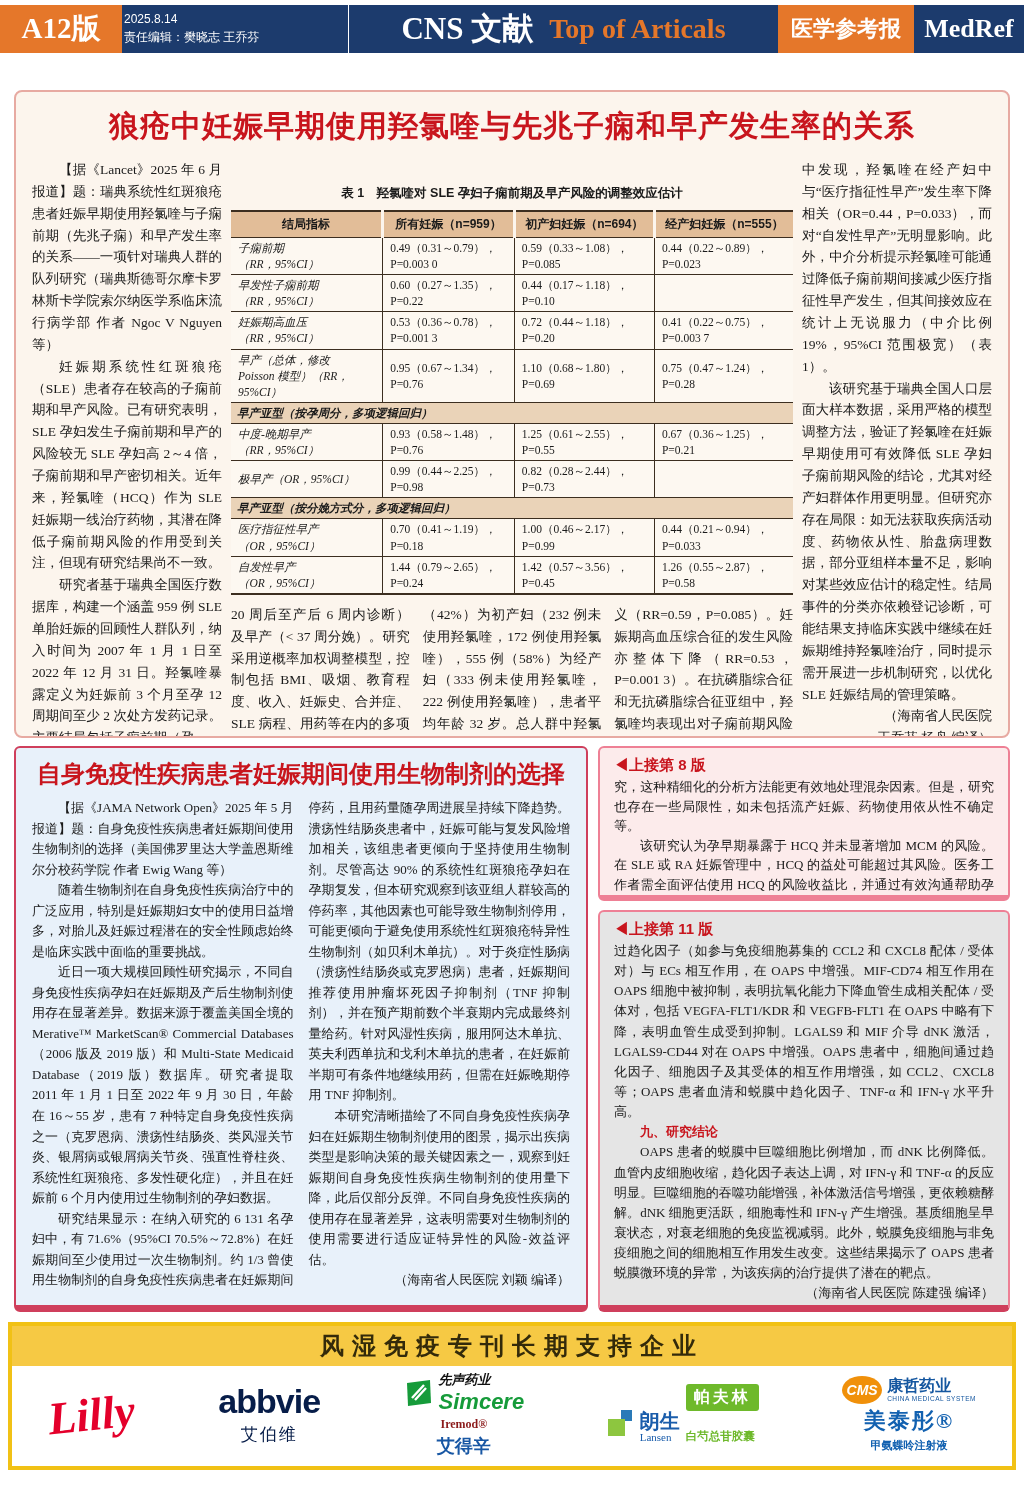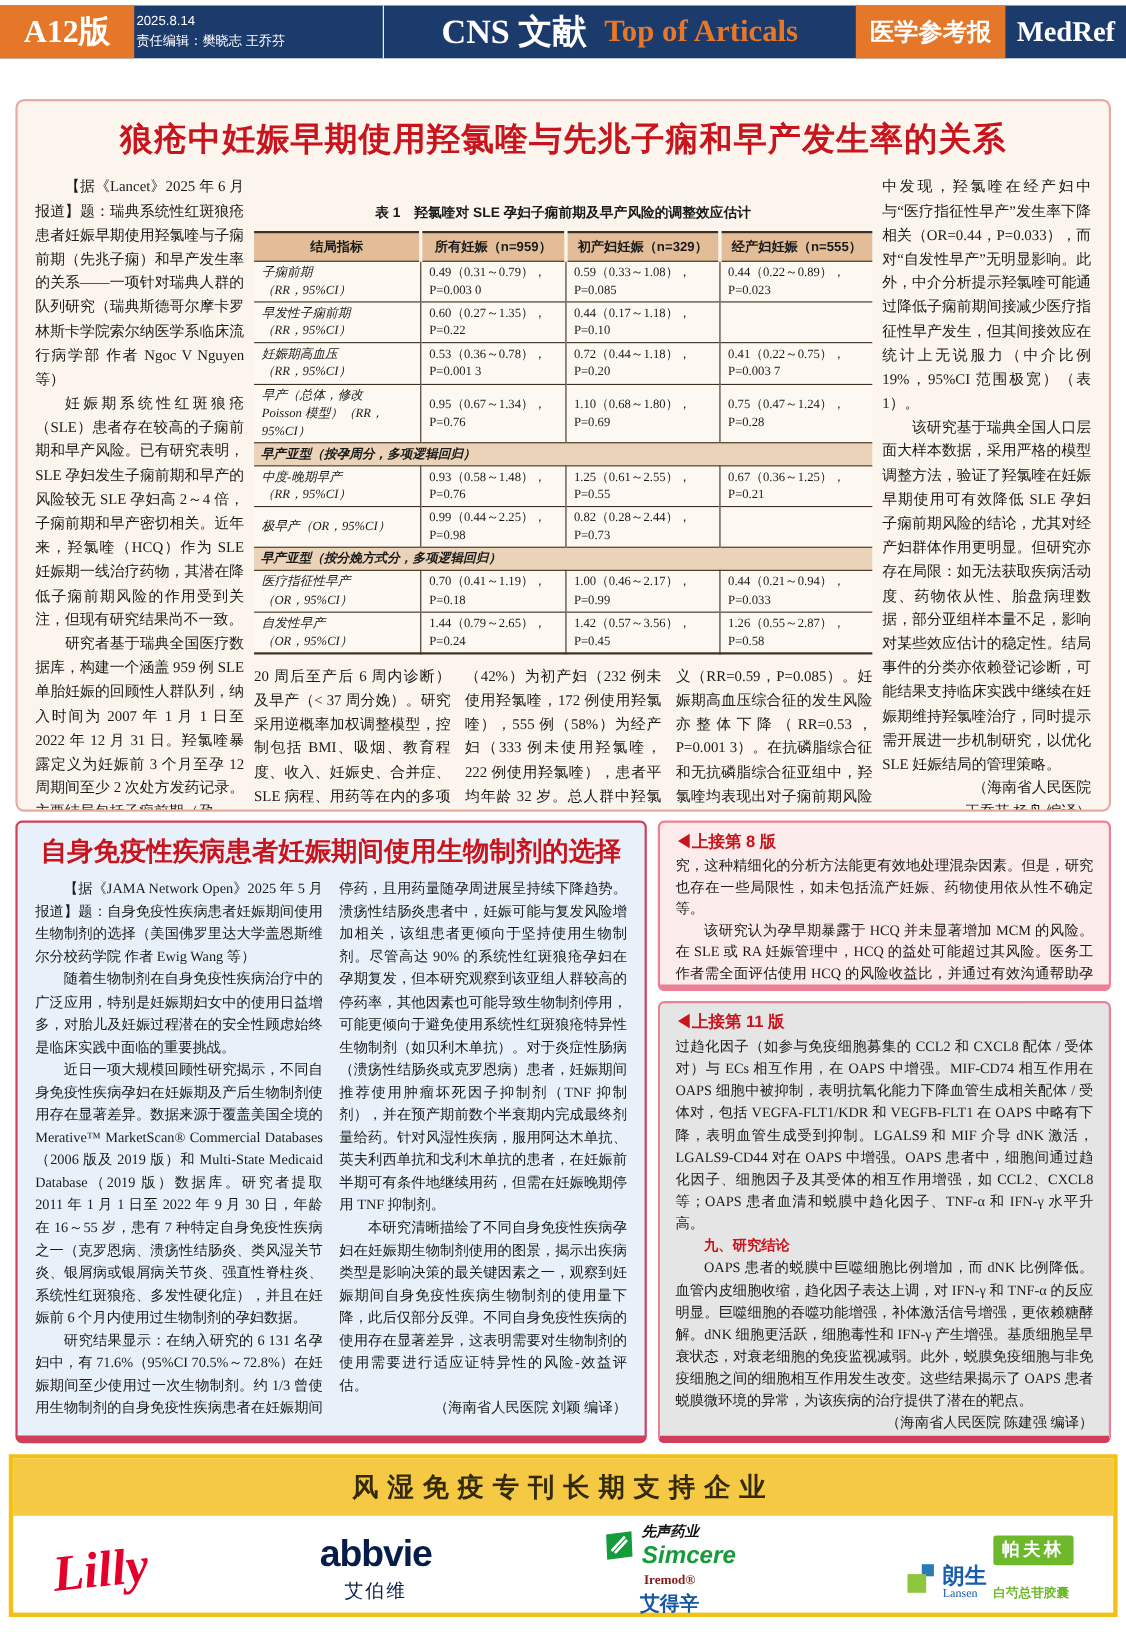--- a/index.html
+++ b/index.html
@@ -69,21 +69,21 @@
     border-bottom:7px solid #cf3f5c; }
   .cont-tag { color:#c8151d; font-weight:bold; font-size:15px; margin-bottom:2px;
     font-family:"Liberation Sans",sans-serif; }
   .cont-body .para { font-size:13px; line-height:1.5; }
   .cont11 .cont-body .para { line-height:1.55; }
   .red-head { color:#c8151d; font-weight:bold;
     font-family:"Liberation Sans",sans-serif; }
   
   .sponsors { position:absolute; top:1322px; left:8px; width:1008px; height:148px;
     background:#ffffff; border:4px solid #f1c115; }
-  .sp-banner { height:52px; background:#f6c944; display:flex; align-items:center;
+  .sp-banner { height:40px; background:#f6c944; display:flex; align-items:center;
     justify-content:center; font-size:24px; font-weight:bold; color:#332a0a;
     letter-spacing:8px; }
   .logos { height:96px; display:flex; align-items:center;
     justify-content:space-between; padding:0 36px; }
   .logo { display:flex; flex-direction:column; align-items:center; gap:2px; }
   .lilly { color:#e4002b; font-size:46px; font-weight:bold; font-style:italic;
     transform:rotate(-6deg); }
   .abbvie-en { color:#071d49; font-size:34px; font-weight:bold; letter-spacing:-1px;
     font-family:"Liberation Sans",sans-serif; }
   .abbvie-cn { color:#071d49; font-size:17px; letter-spacing:2px; }
@@ -141,21 +141,21 @@
         <p class="para">妊娠期系统性红斑狼疮（SLE）患者存在较高的子痫前期和早产风险。已有研究表明，SLE 孕妇发生子痫前期和早产的风险较无 SLE 孕妇高 2～4 倍，子痫前期和早产密切相关。近年来，羟氯喹（HCQ）作为 SLE 妊娠期一线治疗药物，其潜在降低子痫前期风险的作用受到关注，但现有研究结果尚不一致。</p>
         <p class="para">研究者基于瑞典全国医疗数据库，构建一个涵盖 959 例 SLE 单胎妊娠的回顾性人群队列，纳入时间为 2007 年 1 月 1 日至 2022 年 12 月 31 日。羟氯喹暴露定义为妊娠前 3 个月至孕 12 周期间至少 2 次处方发药记录。主要结局包括子痫前期（孕</p>
       </div>
     <div class="colC">
       <div class="tbl-caption">表 1　羟氯喹对 SLE 孕妇子痫前期及早产风险的调整效应估计</div>
       <table class="t1">
         <thead>
             <tr>
               <th>结局指标</th>
               <th>所有妊娠（n=959）</th>
-              <th>初产妇妊娠（n=329）</th>
+              <th>初产妇妊娠（n=694）</th>
               <th>经产妇妊娠（n=555）</th>
             </tr>
           </thead>
         <tbody>
             <tr>
               <td class="c0">子痫前期
 （RR，95%CI）</td>
               <td>0.49（0.31～0.79），
 P=0.003 0</td>
               <td>0.59（0.33～1.08），
@@ -315,14 +315,25 @@
         <div>
           <div class="lan-cn">朗生</div>
           <div class="lan-en">Lansen</div>
         </div>
         <div>
           <div class="pafulin">帕夫林</div>
           <div class="baishao">白芍总苷胶囊</div>
         </div>
       </div>
     </div>
+    <div class="logo">
+      <div class="cms-row">
+        <div class="cms-circle">CMS</div>
+        <div>
+          <div class="cms-cn">康哲药业</div>
+          <div class="cms-sub">CHINA MEDICAL SYSTEM</div>
+        </div>
+      </div>
+      <div class="mtx">美泰彤®</div>
+      <div class="mtx-sub">甲氨蝶呤注射液</div>
+    </div>
   </div>
 </div>
 
 </body></html>

